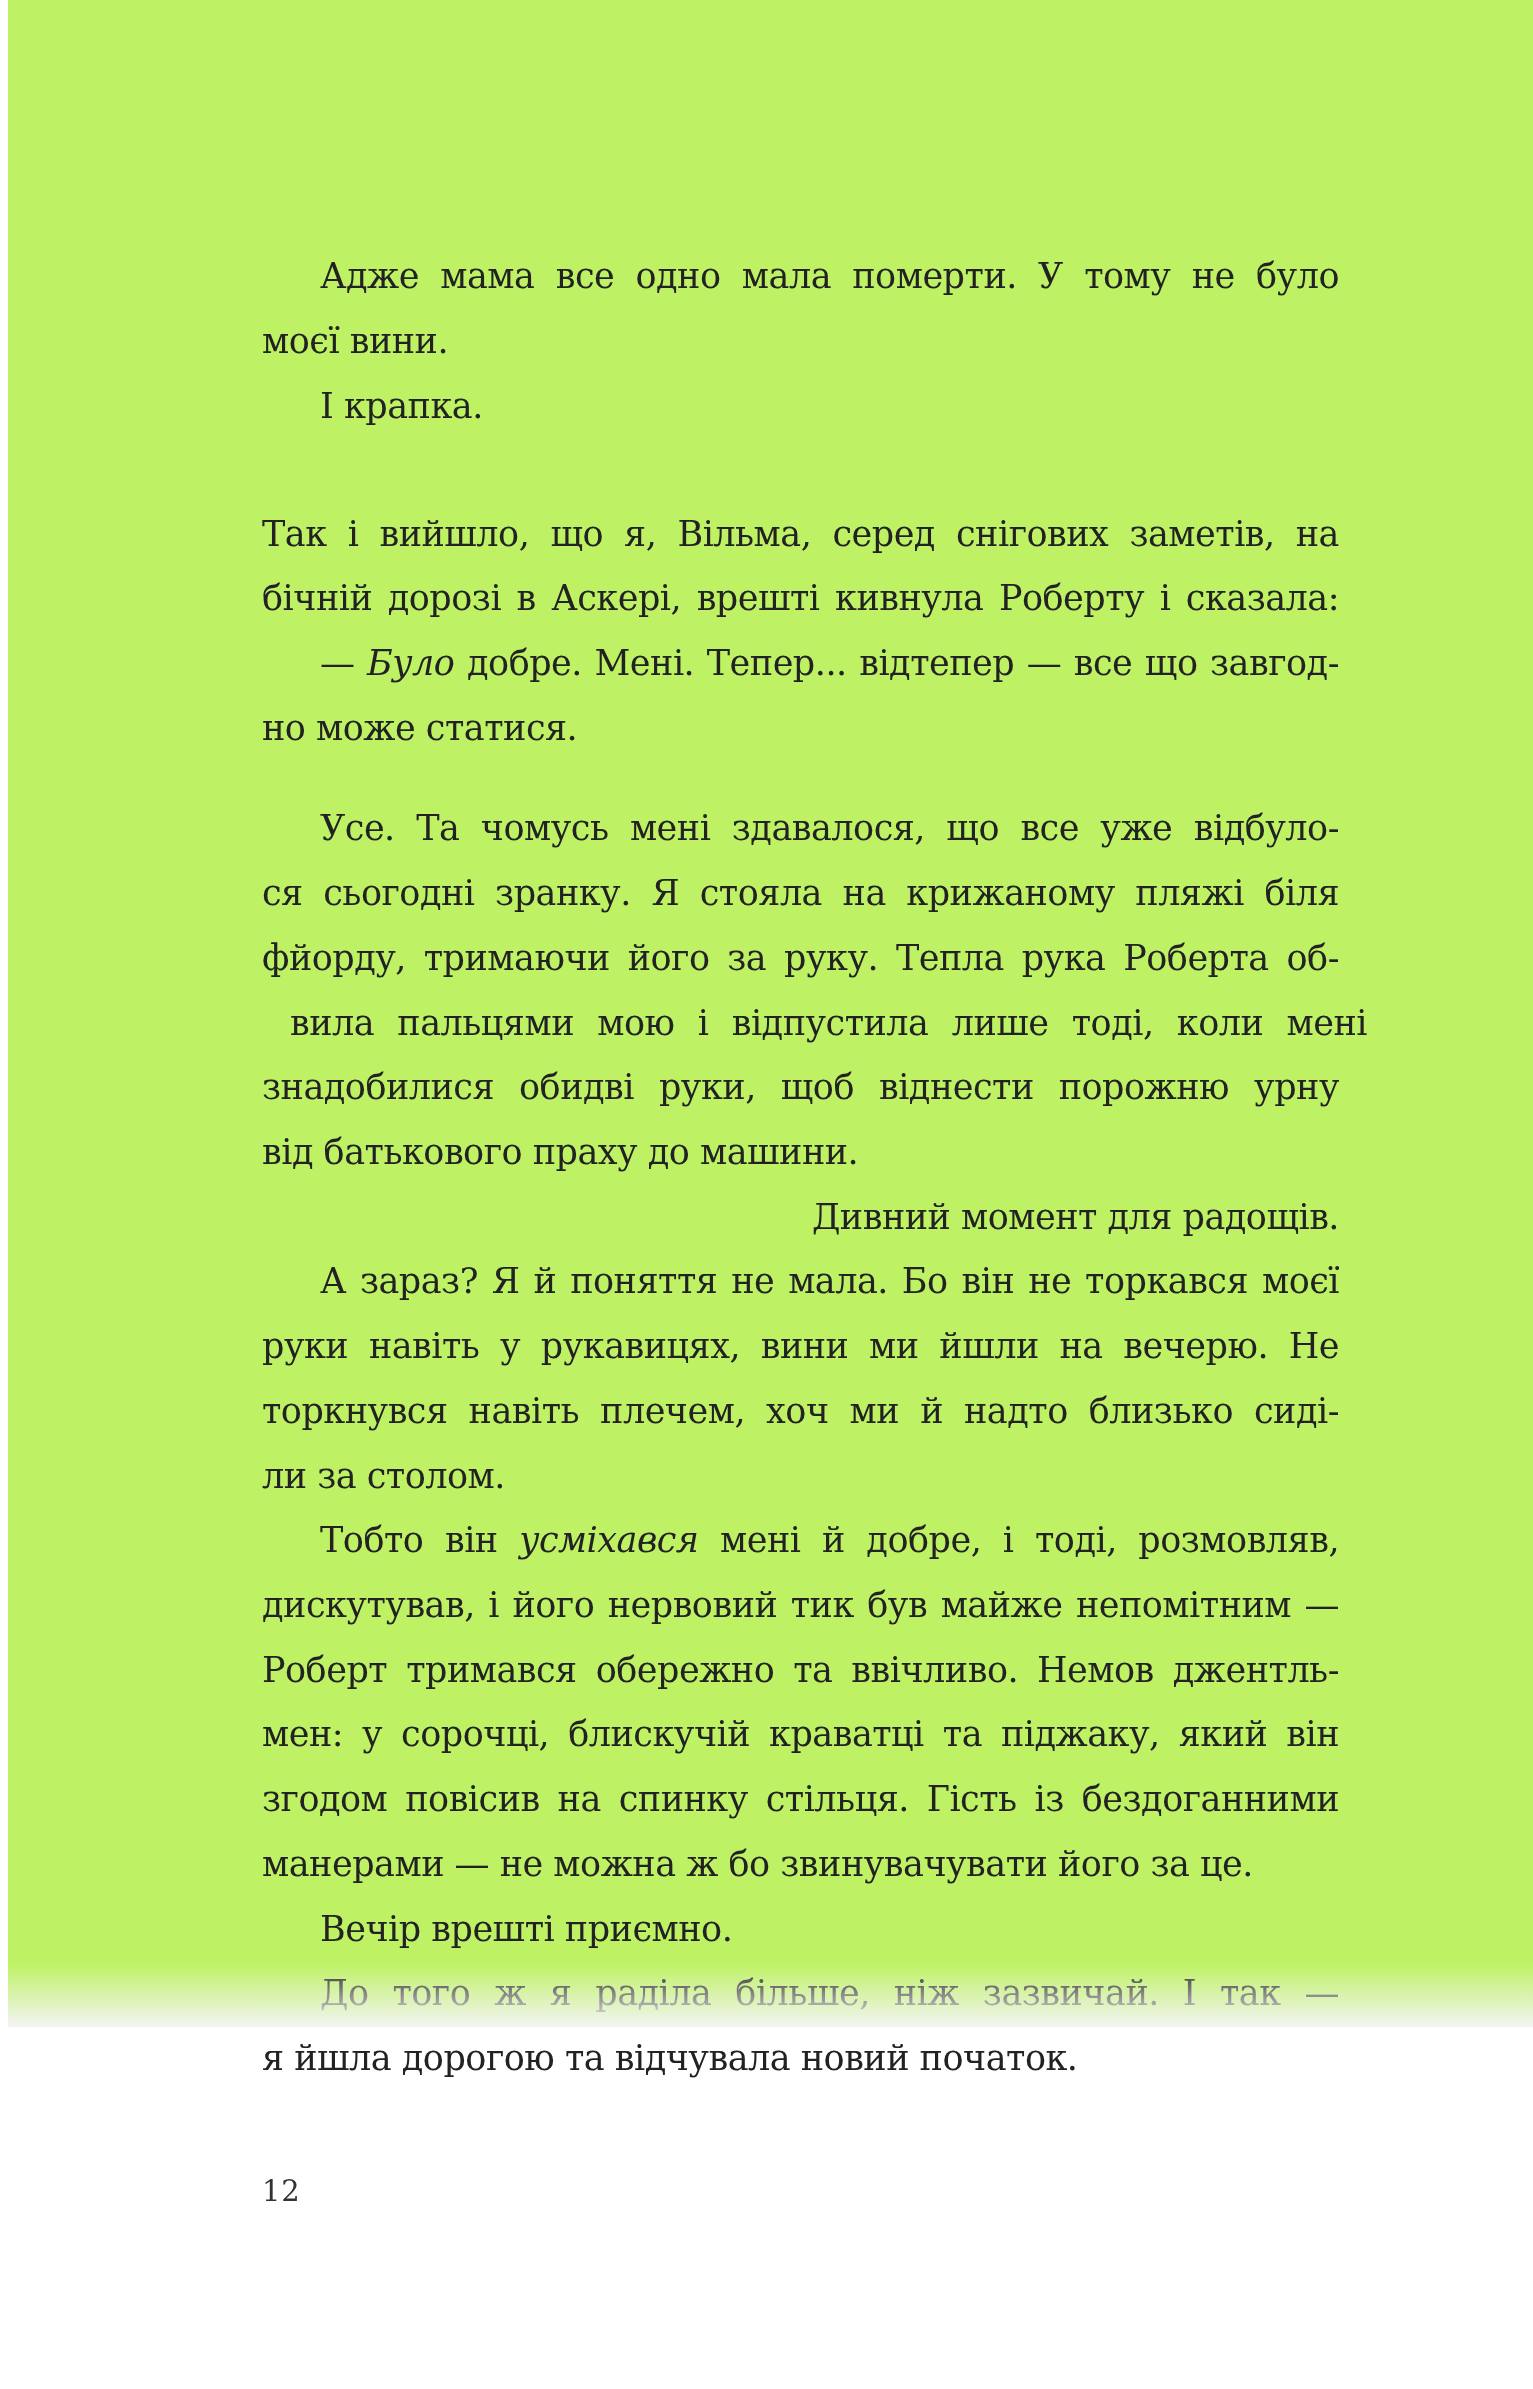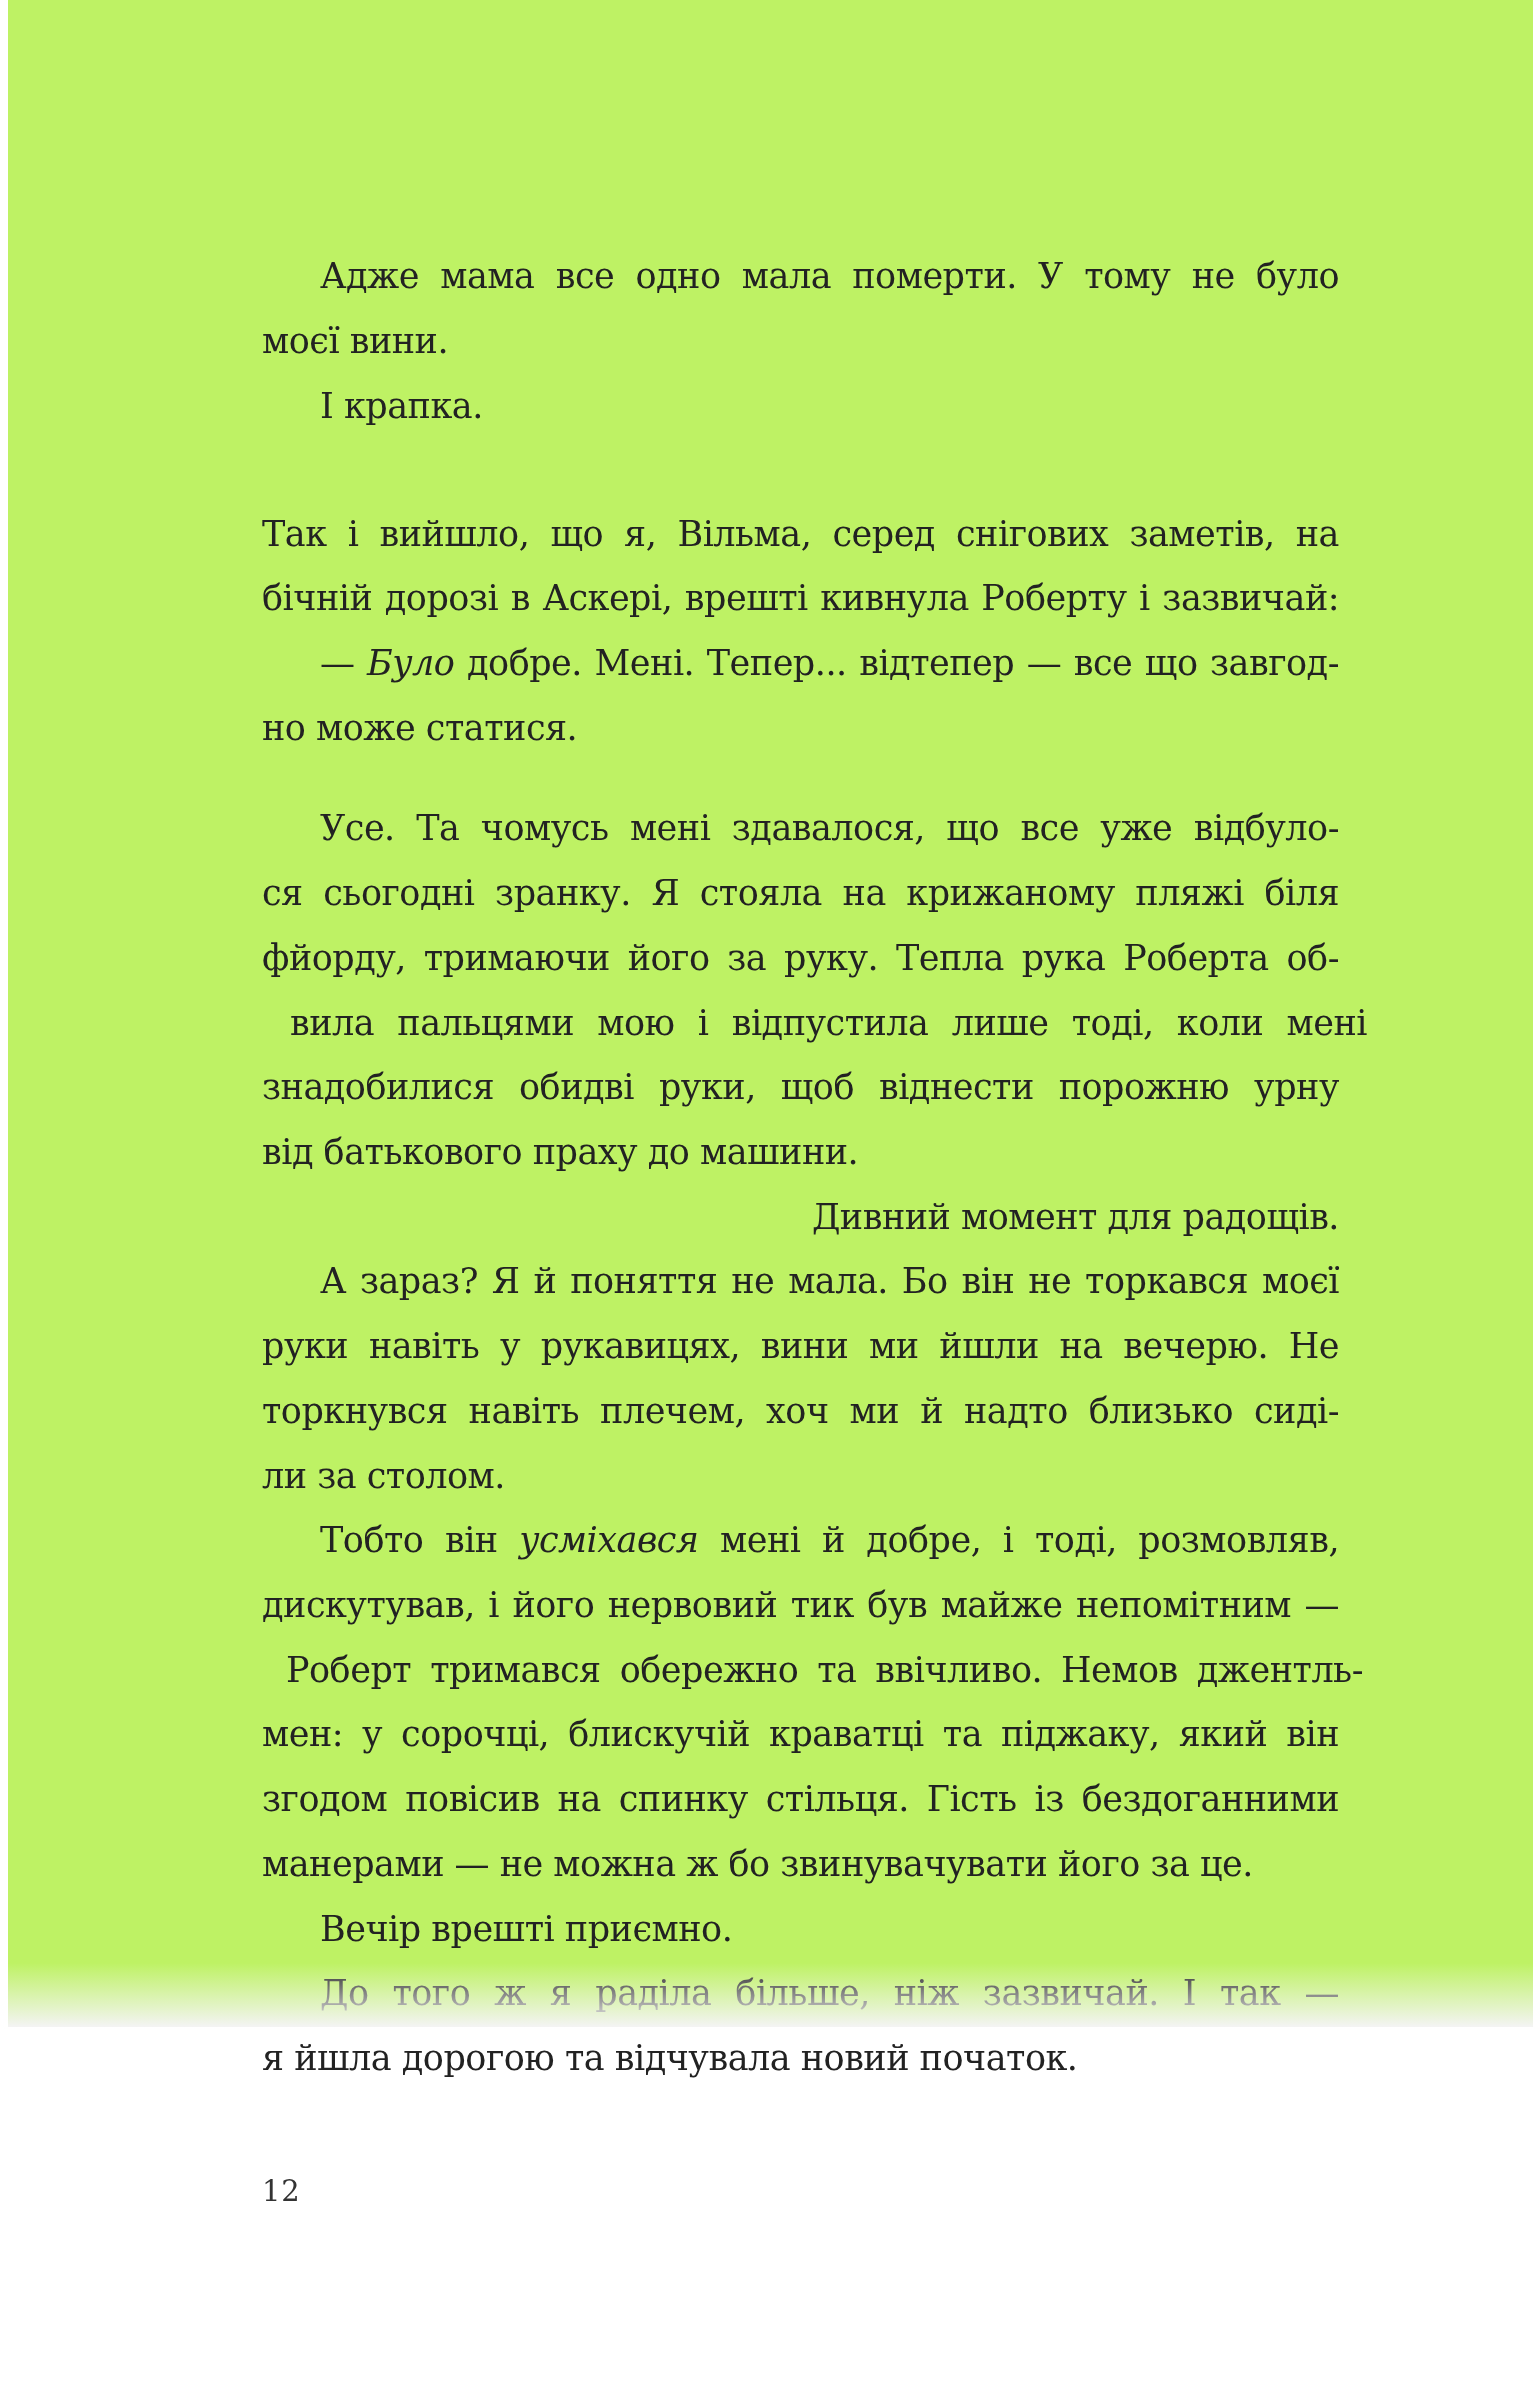--- a/index.html
+++ b/index.html
@@ -74,37 +74,37 @@
 </head>
 <body>
 
 <div class="page">
   <div class="text-block" id="text-block">
 
   <div class="line indent justify" style="top: 244px;">Адже мама все одно мала померти. У тому не було</div>
       <div class="line" style="top: 309px;">моєї вини.</div>
       <div class="line indent" style="top: 374px;">І крапка.</div>
       <div class="line justify" style="top: 502px;">Так і вийшло, що я, Вільма, серед снігових заметів, на</div>
-      <div class="line justify" style="top: 566px;">бічній дорозі в Аскері, врешті кивнула Роберту і зазвичай:</div>
+      <div class="line justify" style="top: 566px;">бічній дорозі в Аскері, врешті кивнула Роберту і сказала:</div>
       <div class="line indent justify" style="top: 631px;"><span>— </span><em>Було</em><span> добре. Мені. Тепер... відтепер — все що завгод-</span></div>
       <div class="line" style="top: 696px;">но може статися.</div>
       <div class="line indent justify" style="top: 796px;">Усе. Та чомусь мені здавалося, що все уже відбуло-</div>
       <div class="line justify" style="top: 861px;">ся сьогодні зранку. Я стояла на крижаному пляжі біля</div>
       <div class="line justify" style="top: 926px;">фйорду, тримаючи його за руку. Тепла рука Роберта об-</div>
       <div class="line justify" style="top: 991px; margin-left: 28px;">вила пальцями мою і відпустила лише тоді, коли мені</div>
       <div class="line justify" style="top: 1055px;">знадобилися обидві руки, щоб віднести порожню урну</div>
       <div class="line" style="top: 1120px;">від батькового праху до машини.</div>
       <div class="line indent" style="top: 1185px; text-align: right;">Дивний момент для радощів.</div>
       <div class="line indent justify" style="top: 1249px;">А зараз? Я й поняття не мала. Бо він не торкався моєї</div>
       <div class="line justify" style="top: 1314px;">руки навіть у рукавицях, вини ми йшли на вечерю. Не</div>
       <div class="line justify" style="top: 1379px;">торкнувся навіть плечем, хоч ми й надто близько сиді-</div>
       <div class="line" style="top: 1444px;">ли за столом.</div>
       <div class="line indent justify" style="top: 1508px;"><span>Тобто він </span><em>усміхався</em><span> мені й добре, і тоді, розмовляв,</span></div>
       <div class="line justify" style="top: 1573px;">дискутував, і його нервовий тик був майже непомітним —</div>
-      <div class="line justify" style="top: 1638px; margin-left: 24px;">Роберт тримався обережно та ввічливо. Немов джентль-</div>
+      <div class="line justify" style="top: 1638px;">Роберт тримався обережно та ввічливо. Немов джентль-</div>
       <div class="line justify" style="top: 1702px;">мен: у сорочці, блискучій краватці та піджаку, який він</div>
       <div class="line justify" style="top: 1767px;">згодом повісив на спинку стільця. Гість із бездоганними</div>
       <div class="line" style="top: 1832px;">манерами — не можна ж бо звинувачувати його за це.</div>
       <div class="line indent" style="top: 1897px;">Вечір врешті приємно.</div>
       <div class="line indent justify" style="top: 1961px;">До того ж я раділа більше, ніж зазвичай. І так —</div>
       <div class="line" style="top: 2026px;">я йшла дорогою та відчувала новий початок.</div>
     </div>
   <div class="page-number">12</div>
   <div class="bottom-fade"></div>
 </div>

